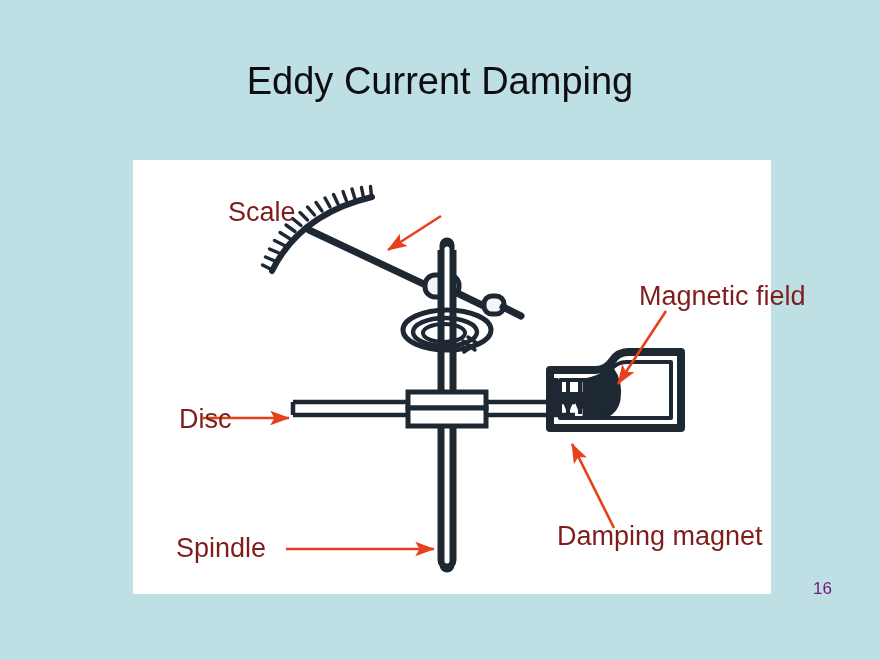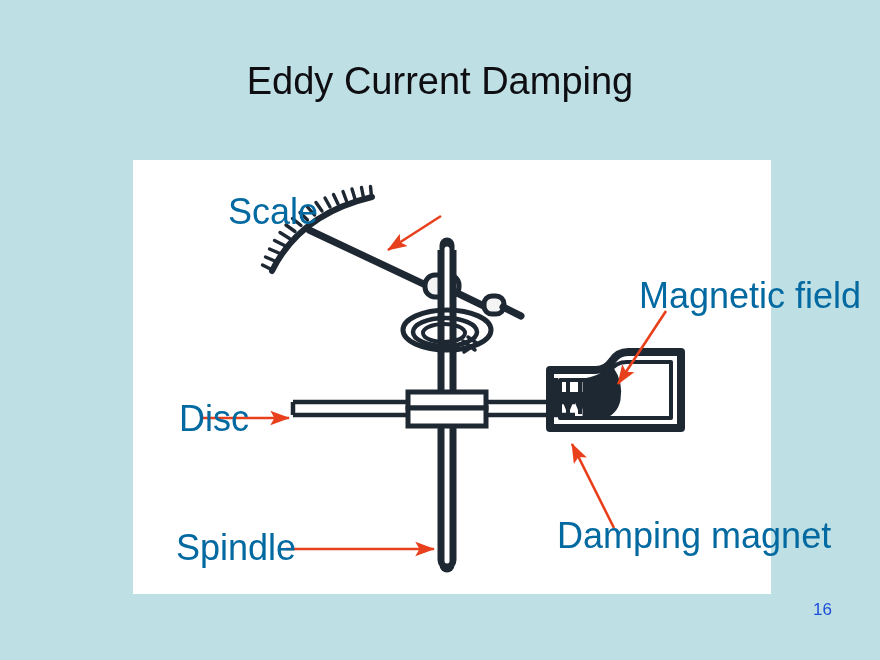--- a/index.html
+++ b/index.html
@@ -43,37 +43,37 @@
   #figure-svg {
     position: absolute;
     left: 0;
     top: 0;
     width: 880px;
     height: 660px;
     pointer-events: none;
   }
   .fig-label {
     position: absolute;
-    font-size: 36px;
-    color: #0369a1;
+    font-size: 27px;
+    color: #7f1d1d;
     white-space: nowrap;
     line-height: 30px;
   }
   #label-scale    { left: 228px; top: 197px; }
   #label-pointer  { left: 418px; top: 186px; }
   #label-magfield { left: 639px; top: 281px; text-align: center; }
   #label-disc     { left: 134px; top: 404px; padding-left: 45px; }
   #label-spindle  { left: 176px; top: 533px; }
   #label-dampmag  { left: 557px; top: 521px; }
   #slide-number {
     position: absolute;
     right: 48px;
-    top: 600px;
+    top: 579px;
     font-size: 17px;
-    color: #1d4ed8;
+    color: #701a75;
     line-height: 20px;
   }
 </style>
 </head>
 <body>
 
 <div id="slide">
 
   <div id="slide-title">Eddy Current Damping</div>
 

